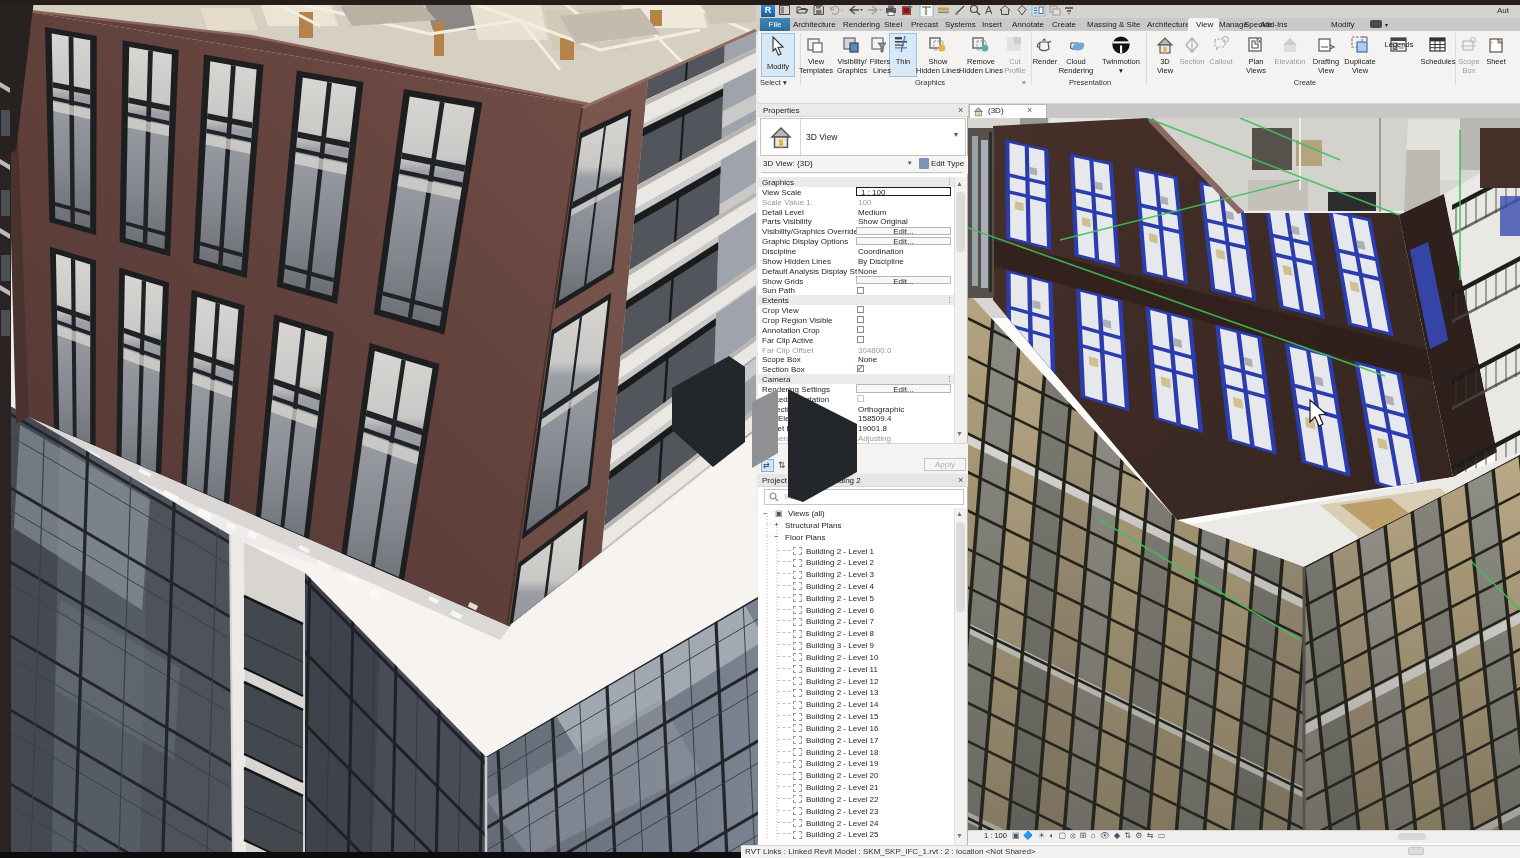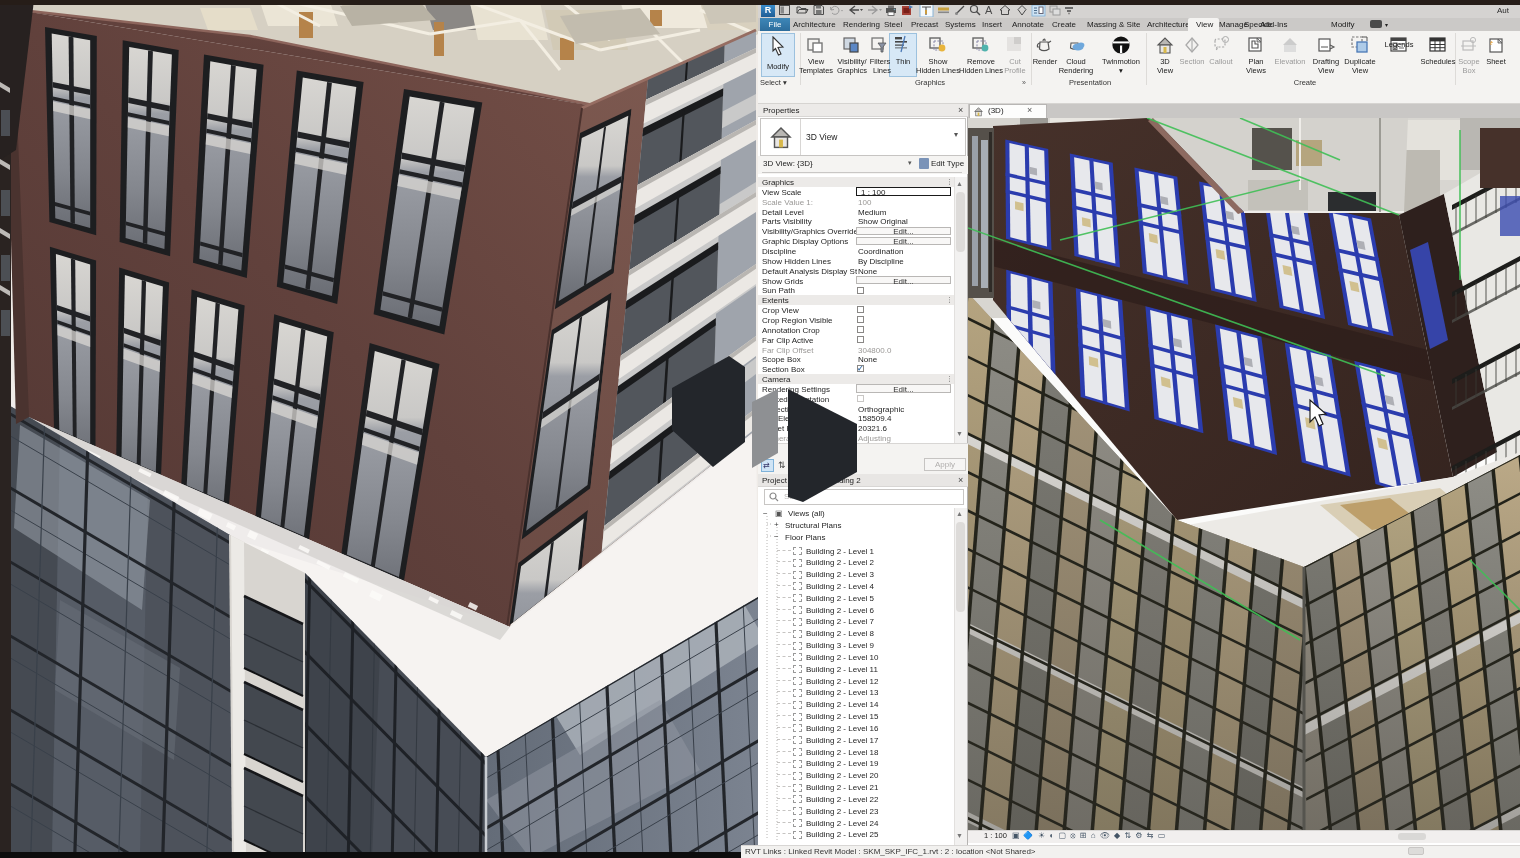--- a/index.html
+++ b/index.html
@@ -968,21 +968,21 @@
 <div style="position:absolute;left:762px;top:384.9px;width:95px;height:9px;color:#1e1e1e;font:8px 'Liberation Sans';white-space:nowrap;overflow:hidden;z-index:22">Rendering Settings</div>
 <div style="position:absolute;left:856px;top:384.4px;width:95px;height:8.35px;background:#f8f7f6;border:1px solid #b9b7b5;z-index:22"></div>
 <div style="position:absolute;left:856px;top:384.9px;width:95px;height:8px;color:#333;font:8px 'Liberation Sans';text-align:center;z-index:23">Edit...</div>
 <div style="position:absolute;left:762px;top:394.7px;width:95px;height:9px;color:#1e1e1e;font:8px 'Liberation Sans';white-space:nowrap;overflow:hidden;z-index:22">Locked Orientation</div>
 <div style="position:absolute;left:857px;top:394.9px;width:7px;height:7px;background:#fff;border:1px solid #c9c7c5;z-index:22"></div>
 <div style="position:absolute;left:762px;top:404.6px;width:95px;height:9px;color:#1e1e1e;font:8px 'Liberation Sans';white-space:nowrap;overflow:hidden;z-index:22">Projection Mode</div>
 <div style="position:absolute;left:858px;top:404.6px;width:100px;height:9px;color:#1e1e1e;font:8px 'Liberation Sans';z-index:22">Orthographic</div>
 <div style="position:absolute;left:762px;top:414.4px;width:95px;height:9px;color:#1e1e1e;font:8px 'Liberation Sans';white-space:nowrap;overflow:hidden;z-index:22">Eye Elevation</div>
 <div style="position:absolute;left:858px;top:414.4px;width:100px;height:9px;color:#1e1e1e;font:8px 'Liberation Sans';z-index:22">158509.4</div>
 <div style="position:absolute;left:762px;top:424.3px;width:95px;height:9px;color:#1e1e1e;font:8px 'Liberation Sans';white-space:nowrap;overflow:hidden;z-index:22">Target Elevation</div>
-<div style="position:absolute;left:858px;top:424.3px;width:100px;height:9px;color:#1e1e1e;font:8px 'Liberation Sans';z-index:22">20321.6</div>
+<div style="position:absolute;left:858px;top:424.3px;width:100px;height:9px;color:#1e1e1e;font:8px 'Liberation Sans';z-index:22">19001.8</div>
 <div style="position:absolute;left:762px;top:434.1px;width:95px;height:9px;color:#9a9896;font:8px 'Liberation Sans';white-space:nowrap;overflow:hidden;z-index:22">Camera Position</div>
 <div style="position:absolute;left:858px;top:434.1px;width:100px;height:9px;color:#9a9896;font:8px 'Liberation Sans';z-index:22">Adjusting</div>
 <div style="position:absolute;left:758px;top:443px;width:210px;height:31px;background:#f4f3f1;border-top:1px solid #d8d6d4;z-index:21"></div>
 <div style="position:absolute;left:761px;top:459px;width:13px;height:13px;background:#cfe4f5;border:1px solid #7fb2d9;z-index:22"></div>
 <div style="position:absolute;left:763px;top:461px;width:9px;height:9px;color:#336;font:8px 'Liberation Sans';z-index:23">⇄</div>
 <div style="position:absolute;left:778px;top:460px;width:12px;height:12px;color:#444;font:9px 'Liberation Sans';z-index:22">⇅</div>
 <div style="position:absolute;left:924px;top:458px;width:42px;height:13px;background:#f6f5f4;border:1px solid #c6c4c2;z-index:22"></div>
 <div style="position:absolute;left:924px;top:460px;width:42px;height:10px;color:#b0aead;font:8px 'Liberation Sans';text-align:center;z-index:23">Apply</div>
 <div style="position:absolute;left:954px;top:177px;width:13px;height:266px;background:#f2f1f0;border-left:1px solid #e2e0de;z-index:21"></div>
 <div style="position:absolute;left:956px;top:180px;width:9px;height:9px;color:#777;font:7px 'Liberation Sans';z-index:22">▲</div>

